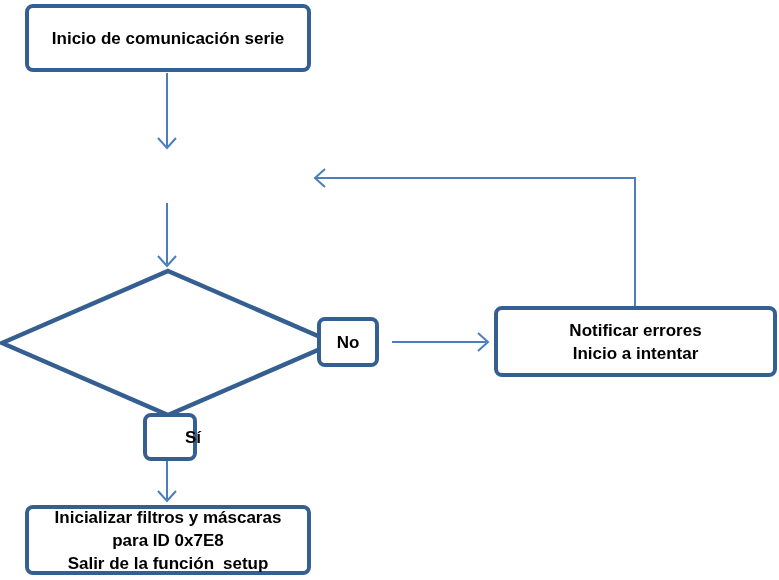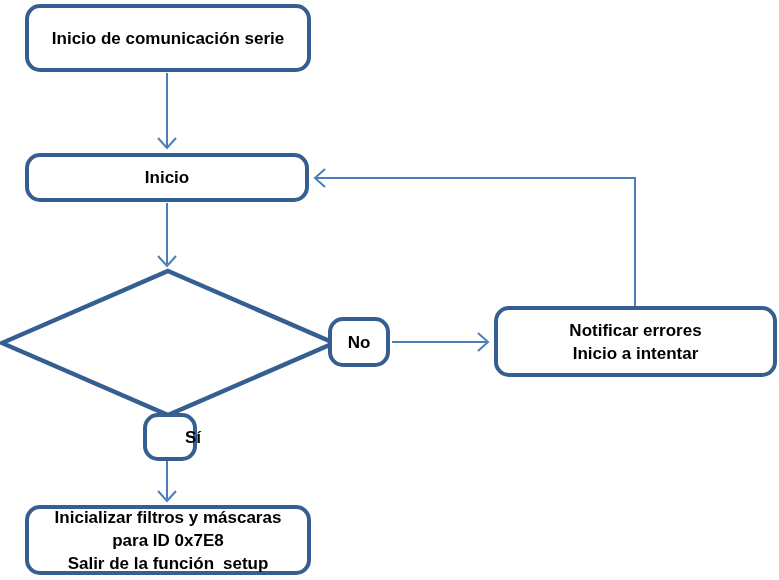--- a/index.html
+++ b/index.html
@@ -15,21 +15,21 @@
     background:var(--bg);
     overflow:hidden;
     font-family:"Liberation Sans",sans-serif;
   }
   .svg-layer{position:absolute;left:0;top:0;}
   .node{
     position:absolute;
     box-sizing:border-box;
     background:var(--bg);
     border:4px solid var(--box-border);
-    border-radius:15px;
+    border-radius:8px;
     display:flex;
     flex-direction:column;
     align-items:center;
     justify-content:center;
     font-weight:bold;
     font-size:17px;
     line-height:23px;
     color:var(--text-color);
     text-align:right;
   }
@@ -75,26 +75,23 @@
     <g fill="none" stroke-width="2">
       <path d="M167,461 L167,499" stroke="#4C7EBB"></path>
       <path d="M158,491 L167,501 L176,491" fill="none" stroke="#4C7EBB"></path>
     </g>
   </svg>
 
   <div class="node" style="left:25px;top:4px;width:286px;height:68px;">
     <span>Inicio de comunicación serie</span>
   </div>
 
-  <div class="node" style="left:25px;top:153px;width:284px;height:49px;">
-    <span>Inicio</span>
-  </div>
 
 
-  <div class="node" style="left:328px;top:317px;width:62px;height:50px;">
+  <div class="node" style="left:317px;top:317px;width:62px;height:50px;">
     <span>No</span>
   </div>
 
   <div class="node" style="left:494px;top:306px;width:283px;height:71px;">
     <div>Notificar errores</div>
     <div>Inicio a intentar</div>
   </div>
 
   <div class="node" style="left:143px;top:413px;width:50px;height:48px;padding-left:46px;">
     <span>Sí</span>

